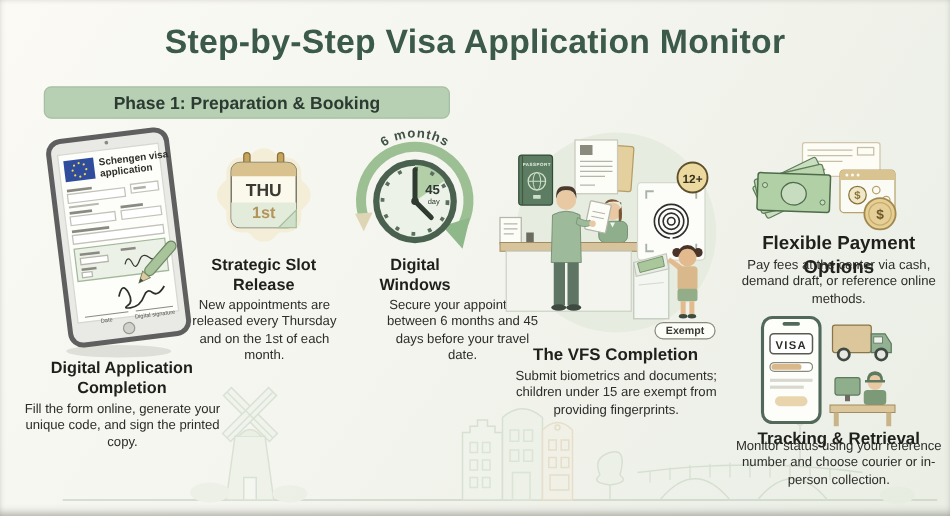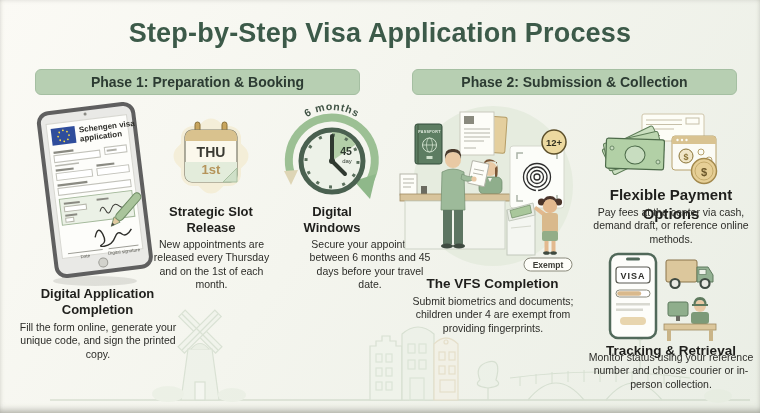--- a/index.html
+++ b/index.html
@@ -103,24 +103,23 @@
             <line x1="614" y1="80" x2="614" y2="90"></line>
           <line x1="630" y1="83" x2="630" y2="92"></line>
         </g>
         <line x1="590" y1="46" x2="590" y2="76"></line>
           <circle cx="590" cy="43" r="3"></circle>
         <ellipse cx="668" cy="102" rx="14" ry="7" fill="#e3ebdd" stroke="none"></ellipse>
       </g>
     </g>
   </svg>
 
-  <div class="title">Step-by-Step Visa Application Process</div>
+  <div class="title">Step-by-Step Visa Application Monitor</div>
 
   <div id="pill-1" class="phase-pill">Phase 1: Preparation &amp; Booking</div>
-  <div id="pill-2" class="phase-pill">Phase 2: Submission &amp; Collection</div>
 
   <svg class="abs" style="left:28px; top:100px;" width="135" height="190" viewBox="0 0 135 190">
     <ellipse cx="67" cy="181" rx="42" ry="5" fill="rgba(90,90,80,0.15)"></ellipse>
     <g transform="rotate(-7 67 95)">
       <rect x="20" y="8" width="95" height="164" rx="10" fill="#e9e9e6" stroke="#5f5f5f" stroke-width="4"></rect>
       <rect x="27" y="19" width="81" height="135" fill="#fdfdfa" stroke="#d8d8d2" stroke-width="1"></rect>
       <circle cx="67" cy="13.5" r="1.5" fill="#8a8a84"></circle>
       <circle cx="67" cy="163" r="4.5" fill="#d2d2cc" stroke="#9a9a94"></circle>
       <g>
         <rect x="31" y="24" width="24" height="17" fill="#2f4d9c"></rect>
@@ -321,21 +320,21 @@
       <ellipse cx="148.5" cy="151" rx="3.4" ry="1.8" fill="#3e4a40"></ellipse>
       <ellipse cx="155.5" cy="151" rx="3.4" ry="1.8" fill="#3e4a40"></ellipse>
     </g>
 
     <g>
       <rect x="126" y="156" width="48" height="13" rx="6.5" fill="#fdfdf8" stroke="#8a8a7c"></rect>
       <text x="150" y="165.5" text-anchor="middle" font-size="8.5" font-weight="bold" fill="#3c3c35">Exempt</text>
     </g>
   </svg>
   <div class="step-heading" style="left:400px; top:276px; width:185px; font-size:13.5px;">The VFS Completion</div>
-  <div class="step-body" style="left:398px; top:295px; width:190px;">Submit biometrics and documents; children under 4 are exempt from providing fingerprints.</div>
+  <div class="step-body" style="left:398px; top:295px; width:190px;">Submit biometrics and documents; children under 15 are exempt from providing fingerprints.</div>
 
   <svg class="abs" style="left:598px; top:108px;" width="150" height="78" viewBox="0 0 150 78">
     <g>
       <rect x="44" y="6" width="62" height="27" rx="2" fill="#fdfdf6" stroke="#cfc6ab"></rect>
       <g stroke="#c6bfa8" stroke-width="1">
         <line x1="48" y1="12" x2="84" y2="12"></line>
           <line x1="48" y1="16.5" x2="84" y2="16.5"></line>
         <line x1="48" y1="21" x2="76" y2="21"></line>
       </g>
       <rect x="88" y="10" width="13" height="6" fill="none" stroke="#c6bfa8"></rect>

